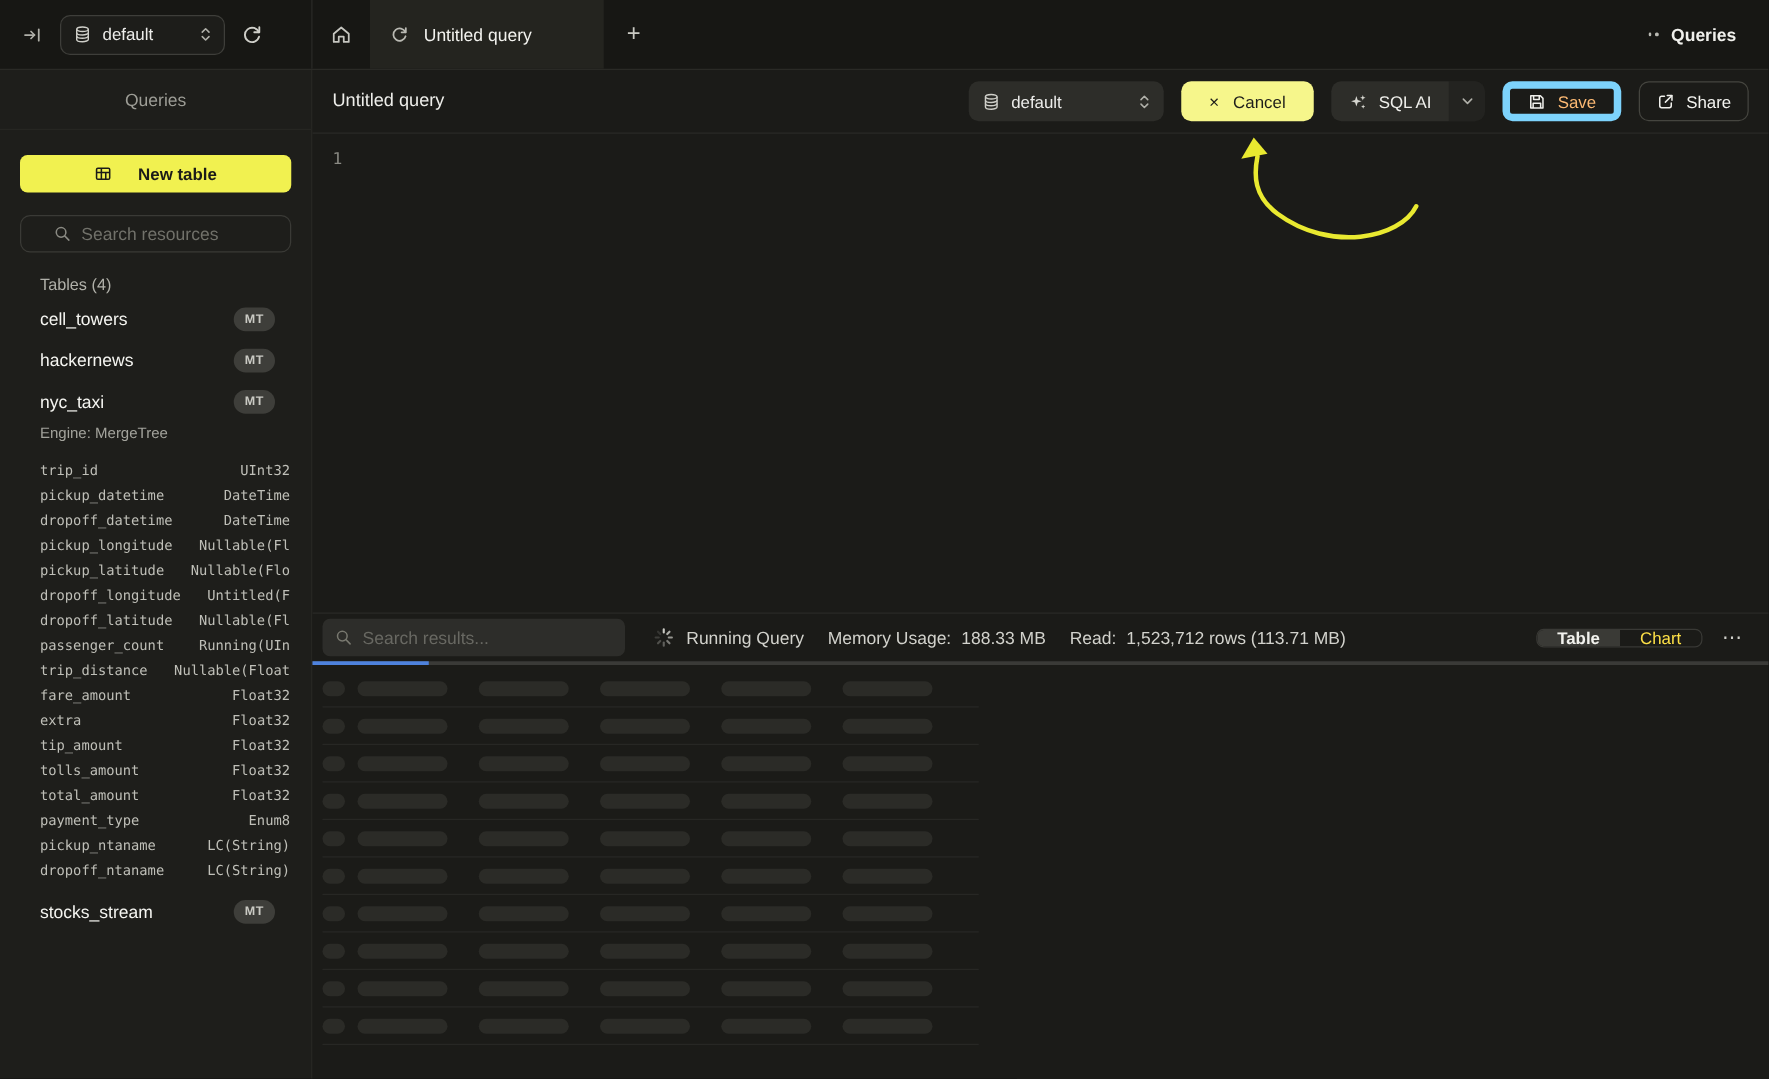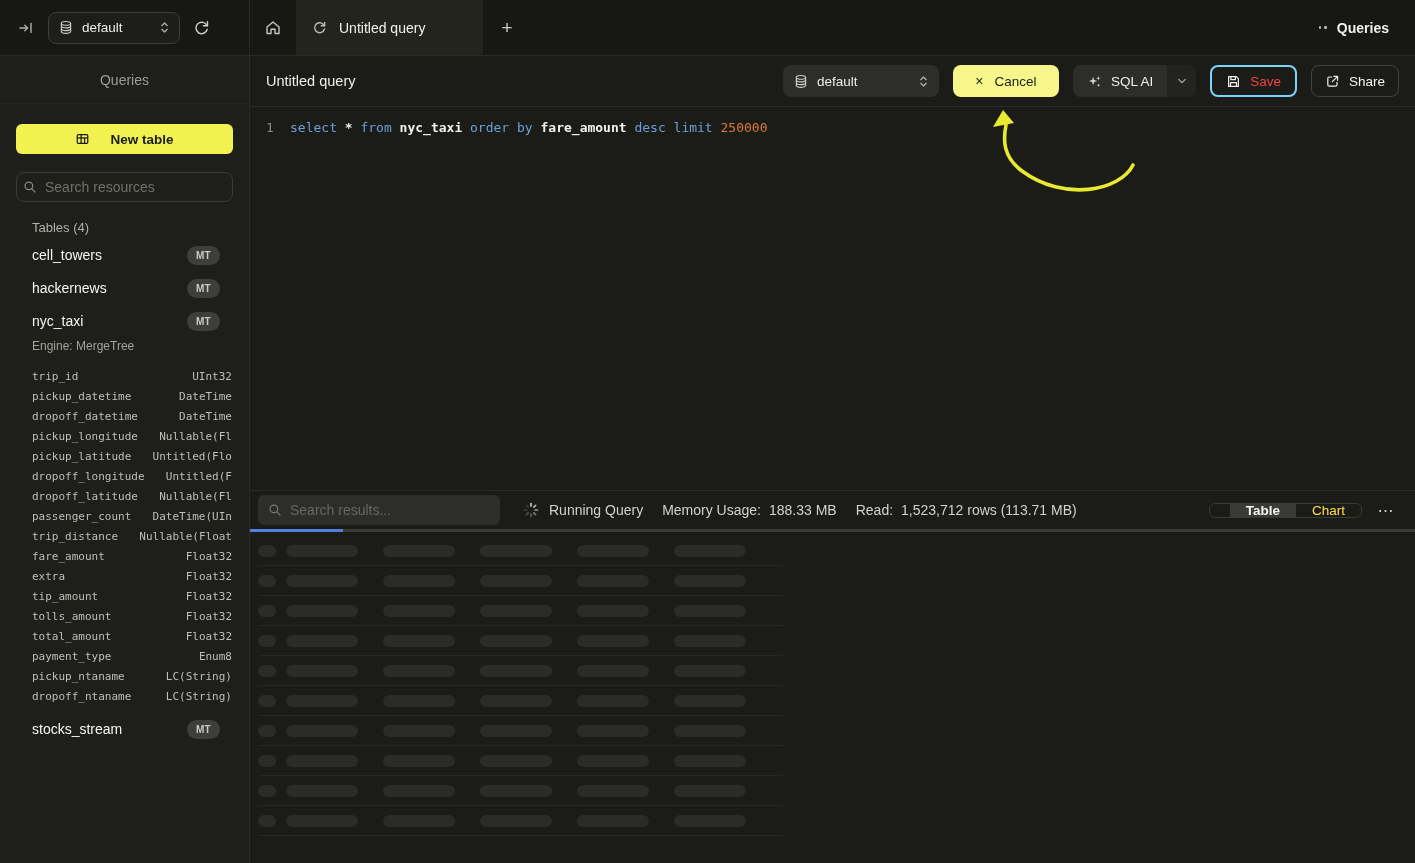--- a/index.html
+++ b/index.html
@@ -48,21 +48,21 @@
   .side-tab.active { color:#f2f2ee; font-weight:600; }
   .side-tab.active::after { content:""; position:absolute; left:0; right:0; bottom:-1px; height:3px; background:#f1f150; }
   .new-table-btn {
     position:absolute; left:16px; top:68px; width:217px; height:30px;
     background:#f1f150; border-radius:6px; color:#1b1b18; font-size:13.5px; font-weight:600;
     display:flex; align-items:center; justify-content:center; gap:20px; cursor:pointer;
   }
   .search-box {
     position:absolute; left:16px; top:116px; width:217px; height:30px;
     border:1px solid #3a3a36; border-radius:8px;
-    display:flex; align-items:center; gap:8px; padding:0 6px;
+    display:flex; align-items:center; gap:8px; padding:0 26px;
   }
   .search-box input, .rsearch input {
     flex:1; min-width:0; background:transparent; border:none; outline:none;
     color:#c9c9c3; font-size:14px; font-family:"Liberation Sans", sans-serif;
   }
   .search-box input::placeholder { color:#71716a; }
   .section-label { position:absolute; left:32px; top:164px; font-size:13px; color:#b0b0a9; }
   .table-row {
     position:absolute; left:32px; right:29px; height:20px;
     display:flex; align-items:center; justify-content:space-between; cursor:pointer;
@@ -86,21 +86,21 @@
   .toolbar .title { font-size:14.5px; color:#eeeeea; }
   .toolbar .grp { margin-left:auto; display:flex; align-items:center; gap:14px; }
   .pill-btn { height:32px; border-radius:8px; display:flex; align-items:center; font-size:13.5px; cursor:pointer; }
   .tb-db { background:#2d2d29; width:156px; padding:0 11px; gap:9px; }
   .tb-db .lbl { flex:1; color:#ececea; }
   .cancel-btn { background:#f6f68b; color:#1d1d1a; width:106px; justify-content:center; gap:11px; font-weight:500; }
   .cancel-btn .x { font-size:14px; line-height:1; }
   .sqlai-btn { background:#2d2d29; overflow:hidden; padding:0; }
   .sqlai-main { display:flex; align-items:center; gap:9px; padding:0 14px; height:32px; color:#f0f0ec; }
   .sqlai-caret { width:29px; height:32px; display:flex; align-items:center; justify-content:center; background:rgba(0,0,0,.22); }
-  .save-btn { border:2px solid #7dd3fc; padding:0 14px; gap:9px; color:#ef4444; font-weight:500;justify-content:center; }
+  .save-btn { border:6px solid #7dd3fc; padding:0 14px; gap:9px; color:#fdba74; font-weight:500;justify-content:center; }
   .share-btn { border:1px solid #45453f; padding:0 13px; gap:9px; color:#f4f4f0; font-weight:500; }
 
   
   .editor { flex:0 0 383px; position:relative; }
   .code-line { display:flex; padding-top:13px; font-family:"DejaVu Sans Mono", monospace; font-size:13px; white-space:pre; }
   .code-line .ln { width:24px; margin-left:16px; color:#8a8a83; }
   .tok-kw { color:#6f9fd6; }
   .tok-id { color:#f0f0ec; font-weight:bold; }
   .tok-num { color:#dd7b3d; }
   .arrow-svg { position:absolute; inset:0; pointer-events:none; }
@@ -113,21 +113,21 @@
   .rsearch {
     width:242px; height:30px; background:#2d2d2a; border-radius:6px;
     display:flex; align-items:center; gap:8px; padding:0 10px;
   }
   .rsearch input::placeholder { color:#686862; }
   .spinner { margin-left:23px; }
   .status { margin-left:10px; color:#d2d2cc; }
   .stat-lbl { margin-left:19px; color:#d2d2cc; }
   .stat-val { margin-left:8px; color:#d2d2cc; }
   .rh-right { margin-left:auto; display:flex; align-items:center; }
-  .toggle { display:flex; border:1px solid #393935; border-radius:6px; overflow:hidden; height:15px;padding-left:20px; }
+  .toggle { display:flex; border:1px solid #393935; border-radius:6px; overflow:hidden; height:15px; }
   .toggle .seg { padding:0 16px; display:flex; align-items:center; font-size:13.5px; cursor:pointer; }
   .seg-table { background:#3a3a36; color:#f2f2ee; font-weight:600; }
   .seg-chart { color:#fde047; }
   .ellipsis-btn { margin-left:11px; width:26px; text-align:center; color:#cfcfc9; font-size:16px; letter-spacing:1px; cursor:pointer; }
   .progress { flex:0 0 4px; position:relative; }
   .progress .track { position:absolute; left:0; right:0; top:0; height:3px; background:#3a3a37; }
   .progress .fill { position:absolute; left:0; top:0; height:3px; background:#4e82dd; }
   .results-body { flex:1; padding-left:8px; padding-top:3px; overflow:hidden; }
   .skel-row { display:flex; align-items:center; height:30px; width:525px; border-bottom:1px solid rgba(255,255,255,.055); }
   .skel-sm { width:18px; height:12px; border-radius:6px; background:#2b2b27; margin-right:5px; flex:0 0 auto; }
@@ -259,33 +259,33 @@
         <div class="col-row">
           <span>dropoff_datetime</span>
           <span>DateTime</span>
         </div>
         <div class="col-row">
           <span>pickup_longitude</span>
           <span>Nullable(Fl</span>
         </div>
         <div class="col-row">
           <span>pickup_latitude</span>
-          <span>Untitled(Flo</span>
+          <span>Nullable(Flo</span>
         </div>
         <div class="col-row">
           <span>dropoff_longitude</span>
           <span>Untitled(F</span>
         </div>
         <div class="col-row">
           <span>dropoff_latitude</span>
           <span>Nullable(Fl</span>
         </div>
         <div class="col-row">
           <span>passenger_count</span>
-          <span>DateTime(UIn</span>
+          <span>Running(UIn</span>
         </div>
         <div class="col-row">
           <span>trip_distance</span>
           <span>Nullable(Float</span>
         </div>
         <div class="col-row">
           <span>fare_amount</span>
           <span>Float32</span>
         </div>
         <div class="col-row">
@@ -384,21 +384,21 @@
                 <line x1="13.2" y1="2.8" x2="7.8" y2="8.2"></line>
               </g>
             </svg>
           <span>Share</span>
         </div>
       </div>
     </div>
 
     <div class="editor">
       <div class="code-line">
-        <span class="ln">1</span><span><span class="tok-kw">select </span><span class="tok-id">* </span><span class="tok-kw">from </span><span class="tok-id">nyc_taxi </span><span class="tok-kw">order by </span><span class="tok-id">fare_amount </span><span class="tok-kw">desc limit </span><span class="tok-num">250000</span></span>
+        <span class="ln">1</span>
       </div>
       <svg class="arrow-svg" width="1165" height="383" viewBox="0 0 1165 383">
         <path d="M 883 58 C 870 84, 814 95, 772 64 C 753 50, 753 33, 756 18" fill="none" stroke="#e9e930" stroke-width="3.6" stroke-linecap="round"></path>
         <polygon points="753,3 743,20 764,16" fill="#e9e930"></polygon>
       </svg>
     </div>
 
     <div class="results-header">
       <div class="rsearch">
         <svg width="14" height="14" viewBox="0 0 16 16">

